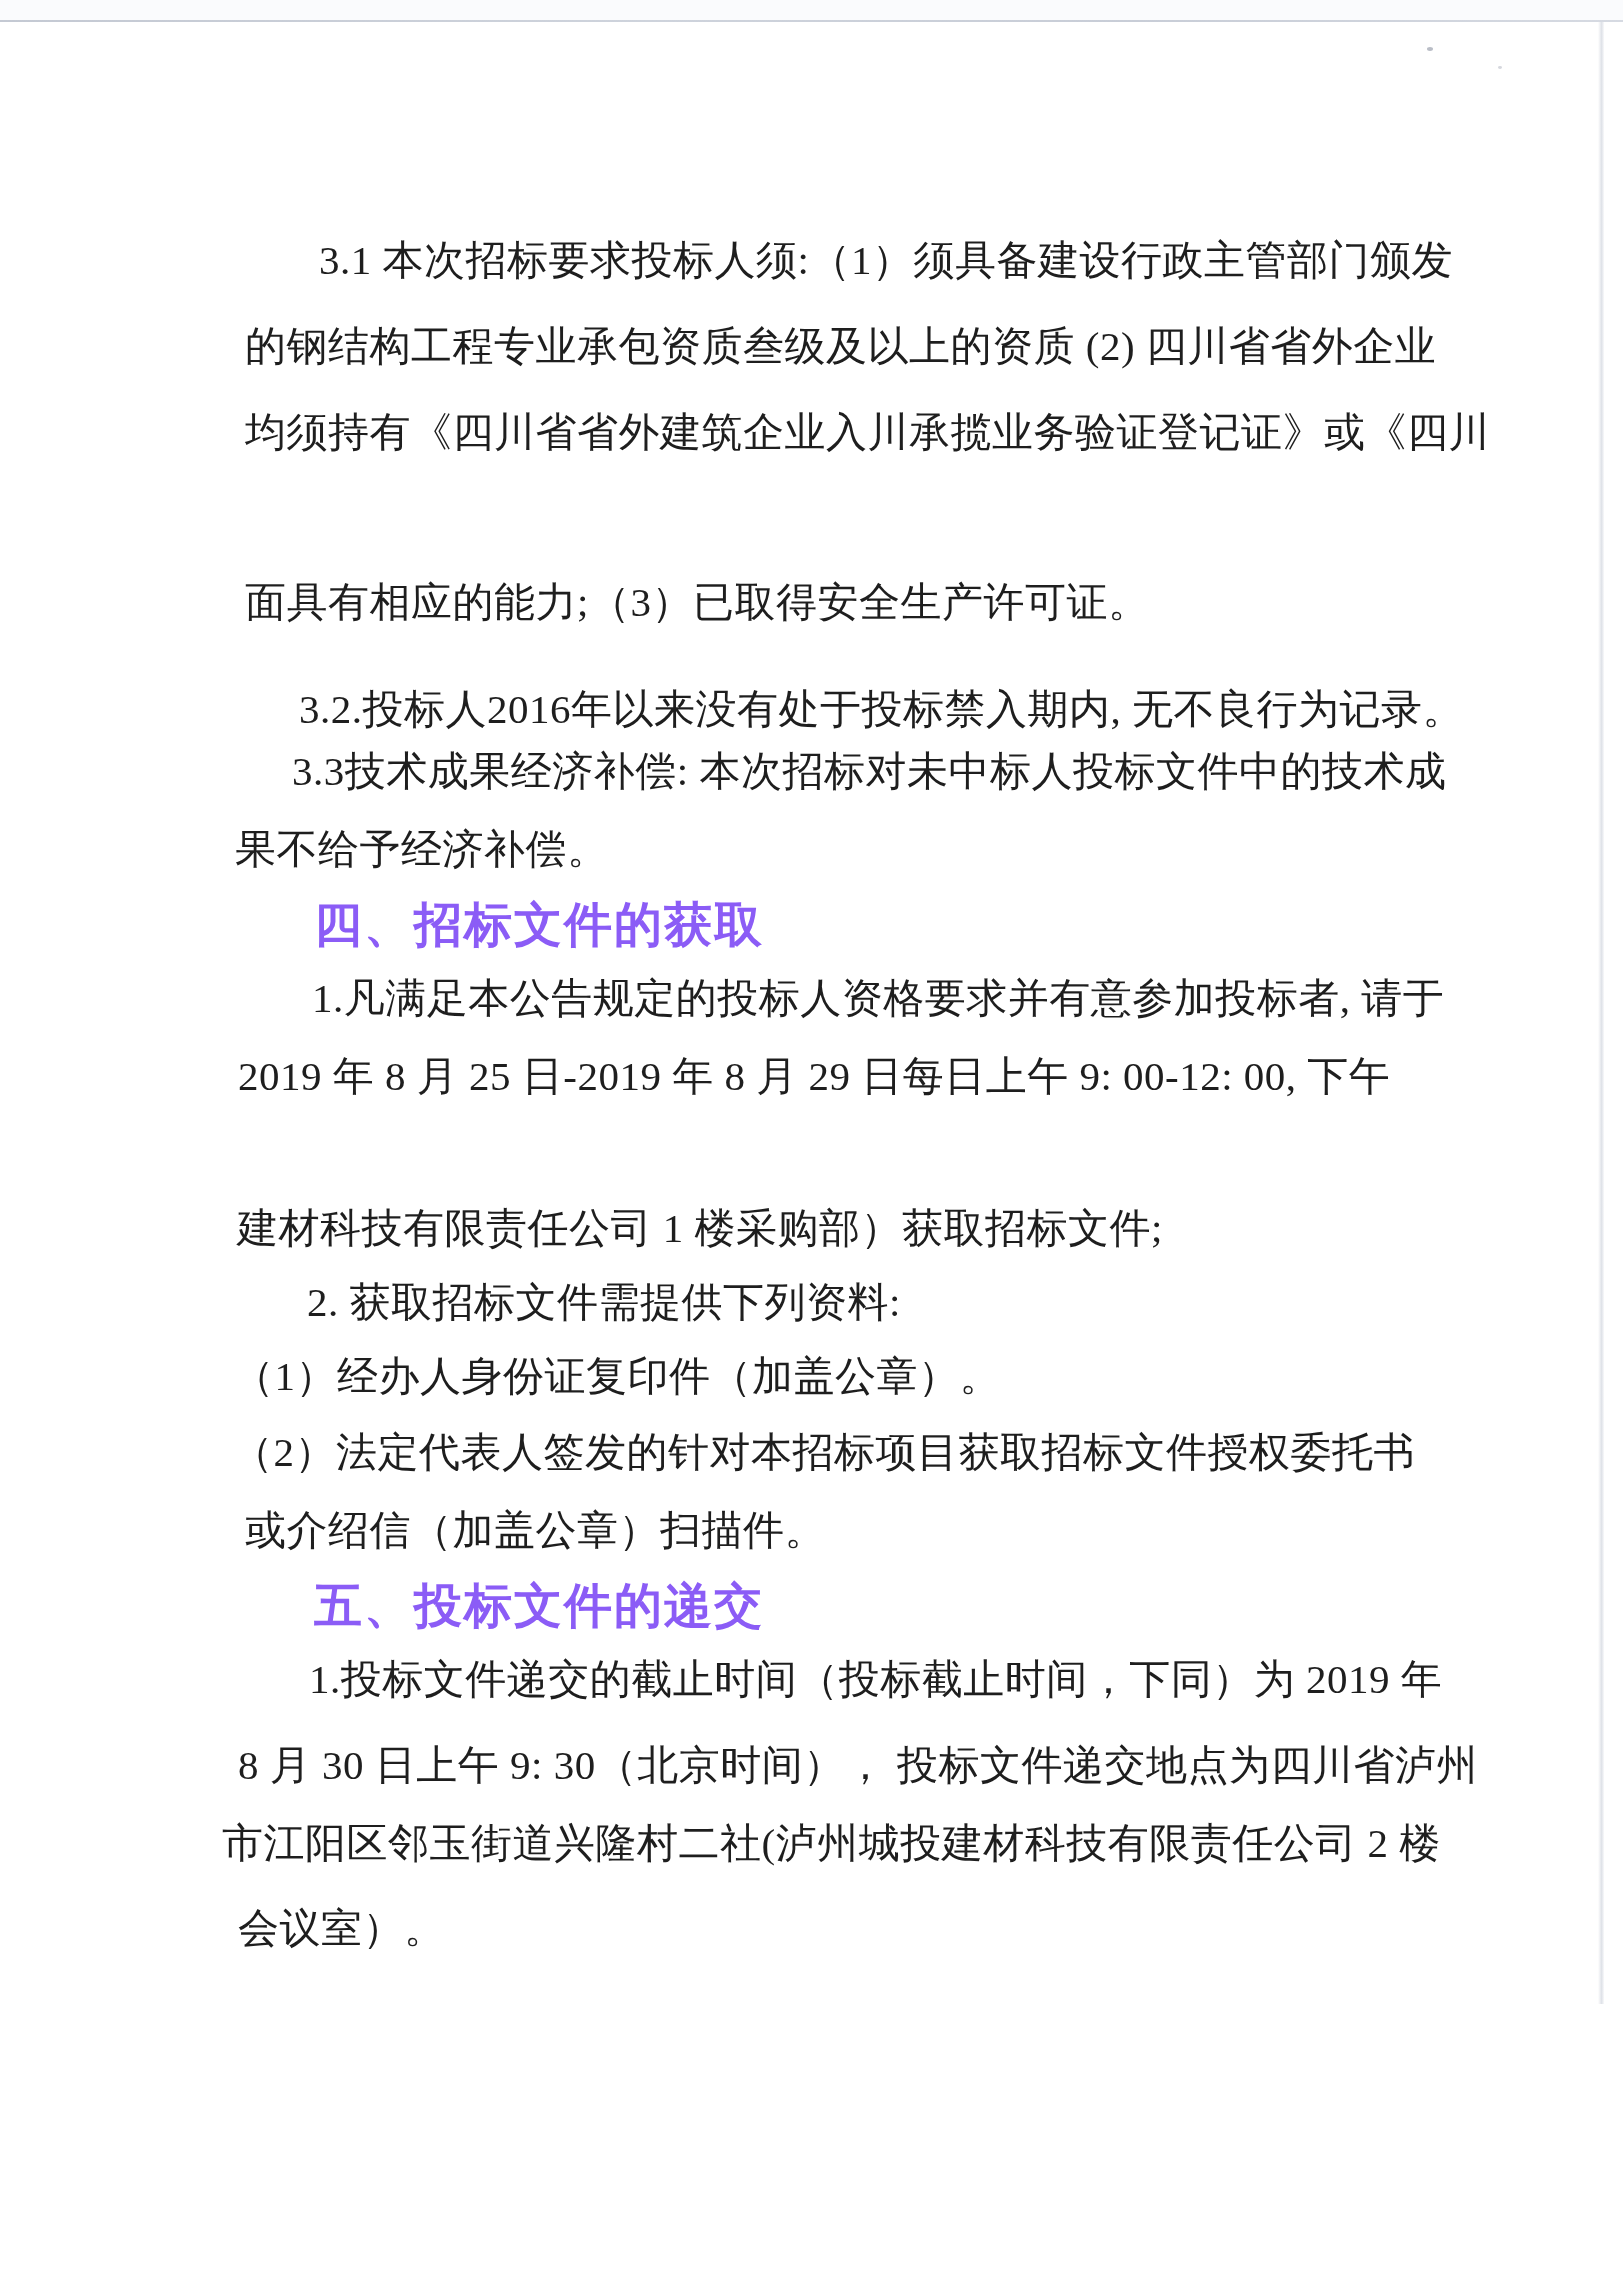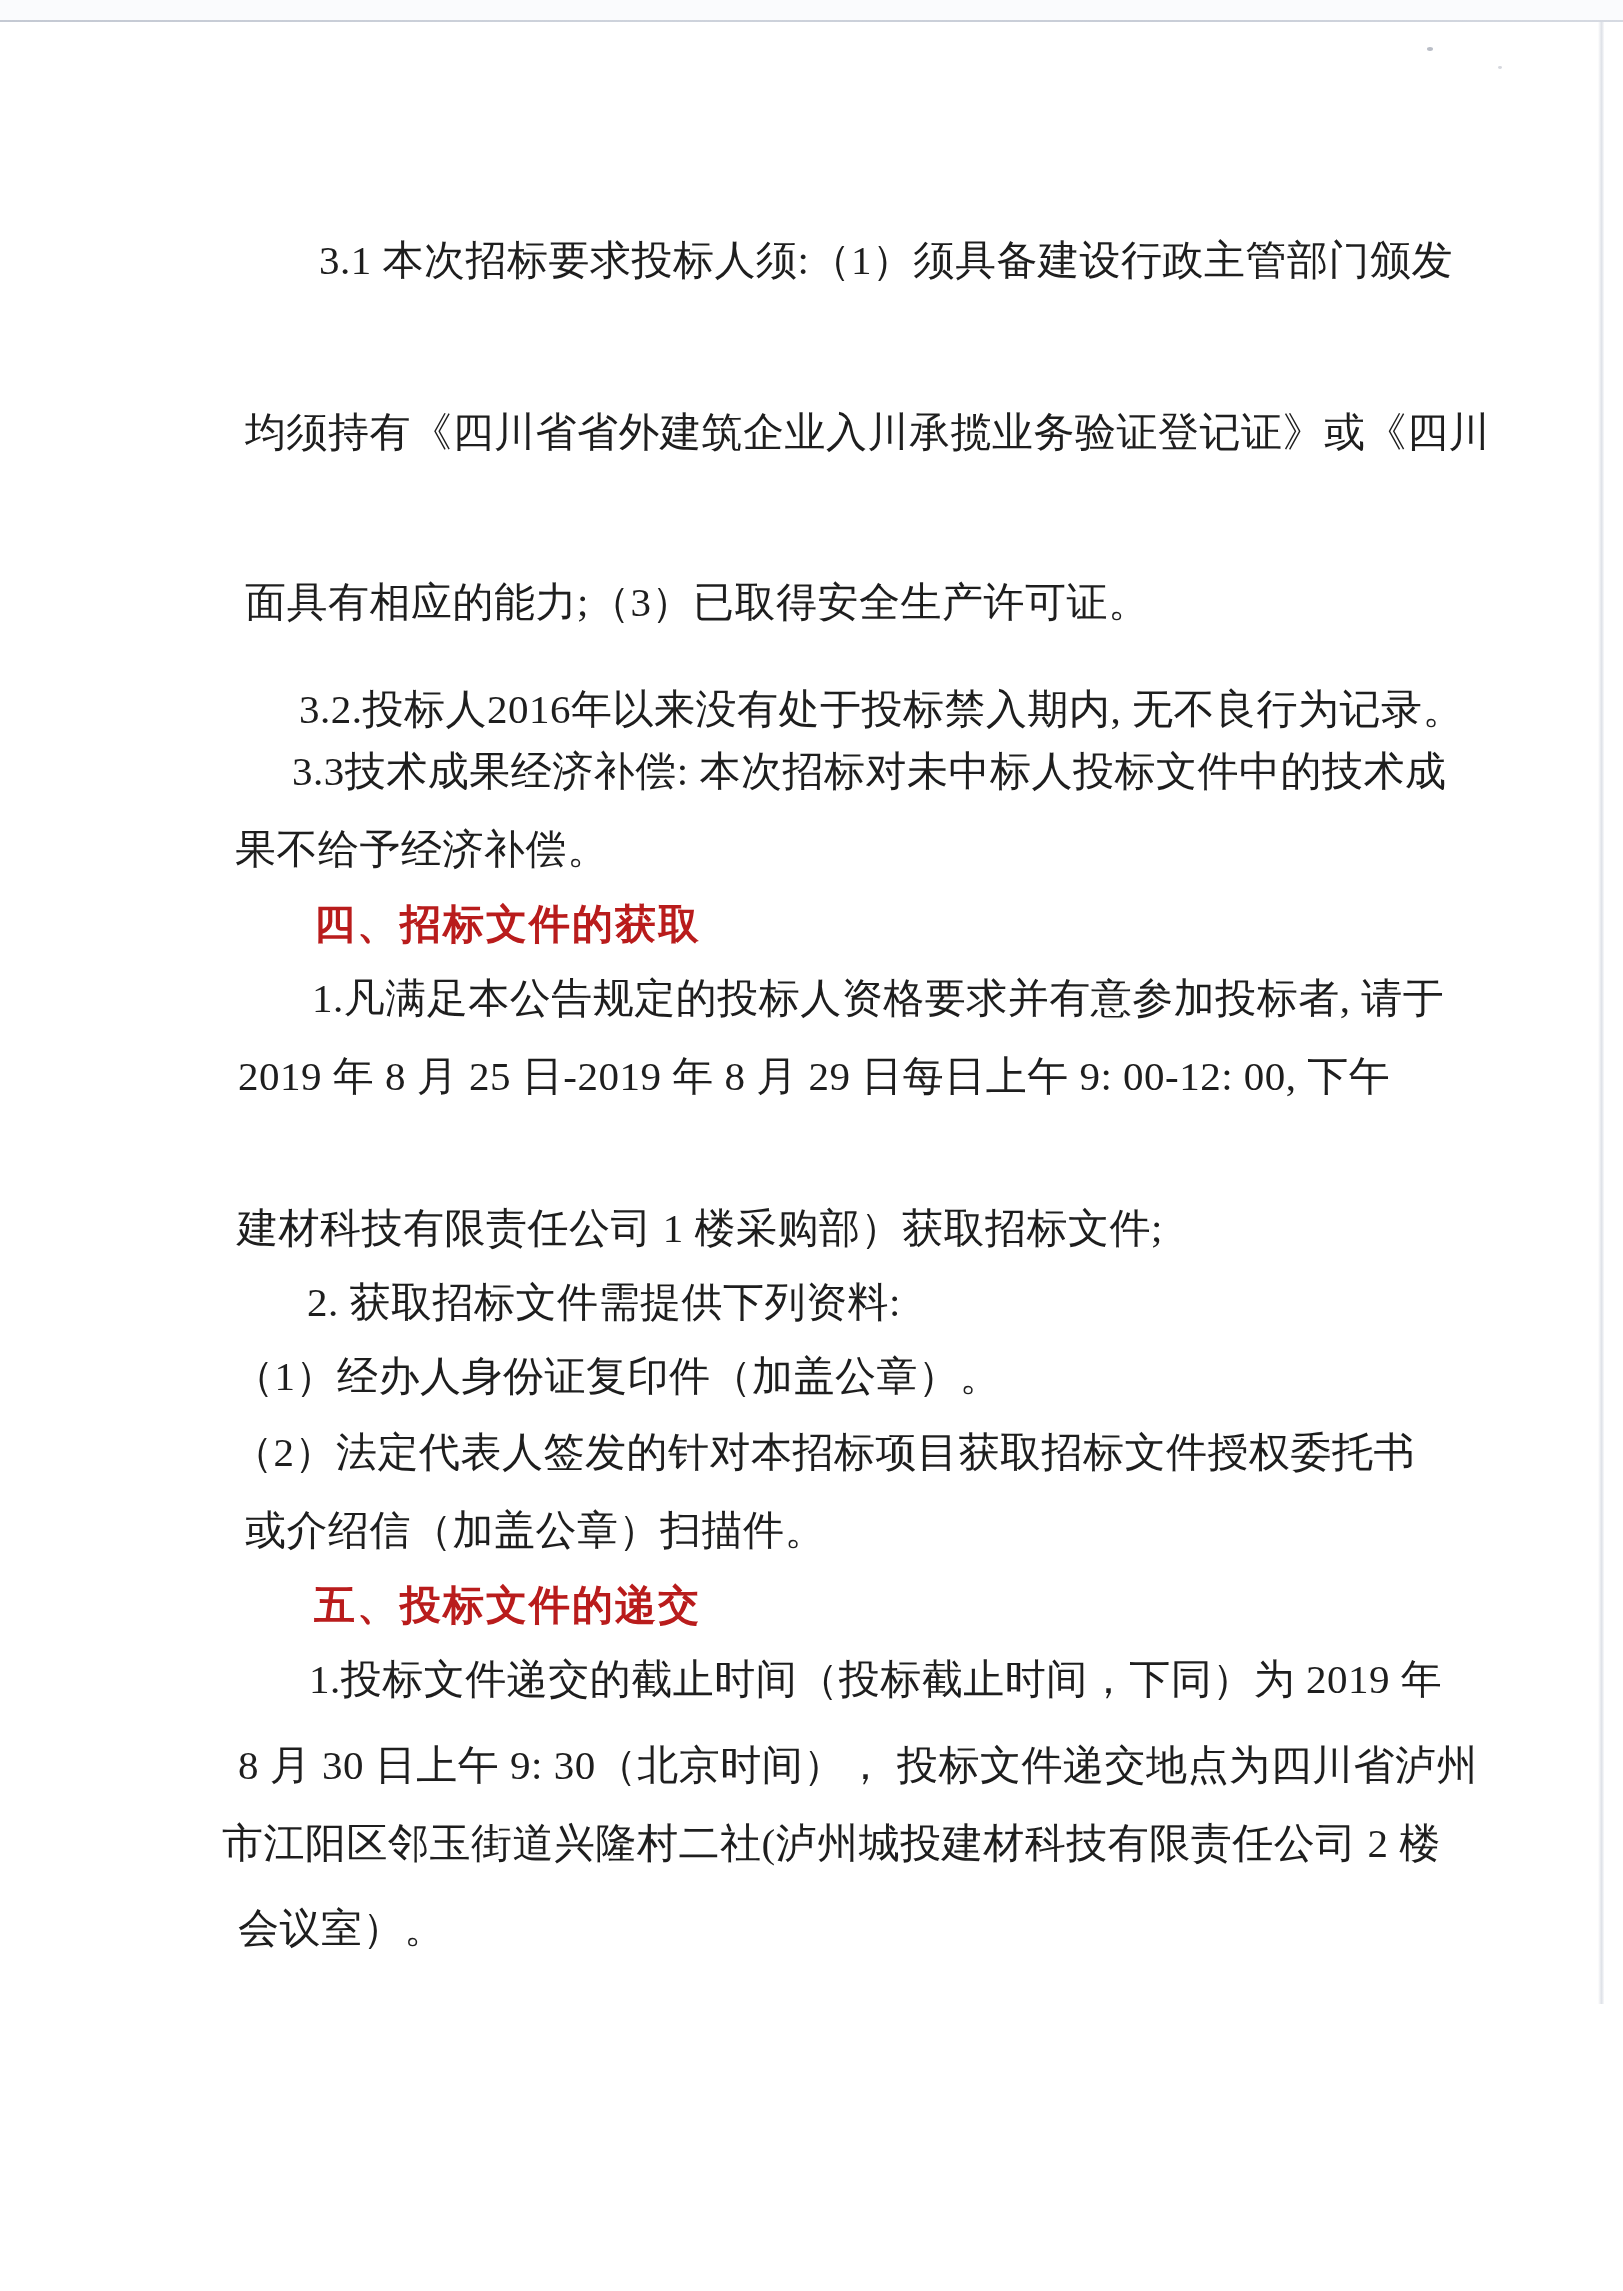--- a/index.html
+++ b/index.html
@@ -53,38 +53,39 @@
     position: absolute;
     white-space: nowrap;
     color: #1e1e1e;
     font-size: 41px;
     line-height: 51px;
     letter-spacing: 0.5px;
   }
   .heading {
     font-family: "Liberation Sans", "DejaVu Sans", sans-serif;
     font-weight: 700;
-    font-size: 41px;
+    font-size: 48px;
     letter-spacing: 2px;
-    color: #b91c1c;
+    color: #8b5cf6;
   }
 </style>
 </head>
 <body>
 
 <div class="page">
 
   <div class="scan-top-strip"></div>
   <div class="scan-top-line"></div>
   <div class="scan-right-edge"></div>
   <div class="scan-bottom-line"></div>
   <div class="speck s1"></div>
   <div class="speck s2"></div>
 
   <div class="line" style="top:235px;  left:319px;">3.1 本次招标要求投标人须:（1）须具备建设行政主管部门颁发</div>
+  <div class="line" style="top:321px;  left:245px;">的钢结构工程专业承包资质叁级及以上的资质 (2) 四川省省外企业</div>
   <div class="line" style="top:407px;  left:245px;">均须持有《四川省省外建筑企业入川承揽业务验证登记证》或《四川</div>
   <div class="line" style="top:577px;  left:245px;">面具有相应的能力;（3）已取得安全生产许可证。</div>
   <div class="line" style="top:684px;  left:299px;">3.2.投标人2016年以来没有处于投标禁入期内, 无不良行为记录。</div>
   <div class="line" style="top:746px;  left:292px;">3.3技术成果经济补偿: 本次招标对未中标人投标文件中的技术成</div>
   <div class="line" style="top:824px;  left:235px;">果不给予经济补偿。</div>
   <div class="line heading" style="top:899px;  left:314px;">四、招标文件的获取</div>
   <div class="line" style="top:973px;  left:312px;">1.凡满足本公告规定的投标人资格要求并有意参加投标者, 请于</div>
   <div class="line" style="top:1051px; left:238px;">2019 年 8 月 25 日-2019 年 8 月 29 日每日上午 9: 00-12: 00, 下午</div>
   <div class="line" style="top:1203px; left:237px;">建材科技有限责任公司 1 楼采购部）获取招标文件;</div>
   <div class="line" style="top:1277px; left:307px;">2. 获取招标文件需提供下列资料:</div>

